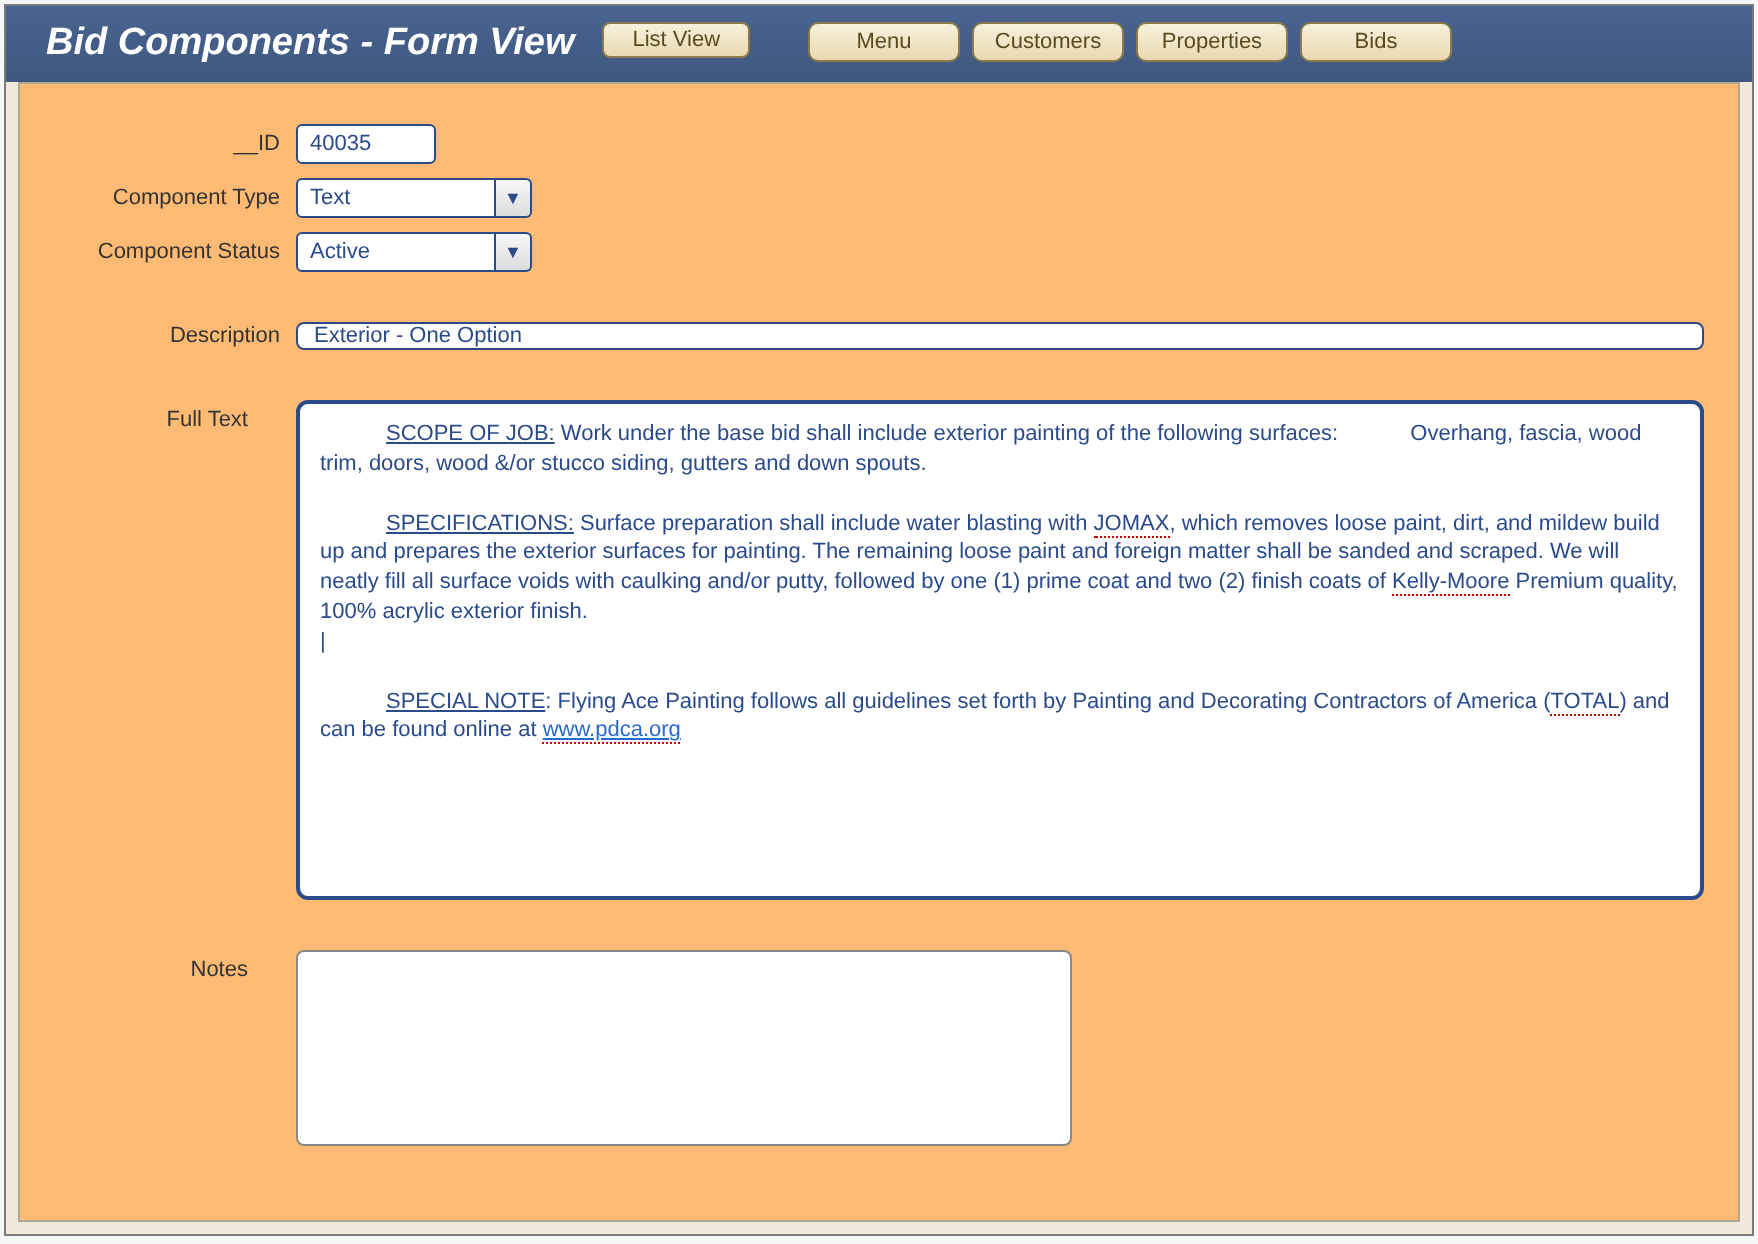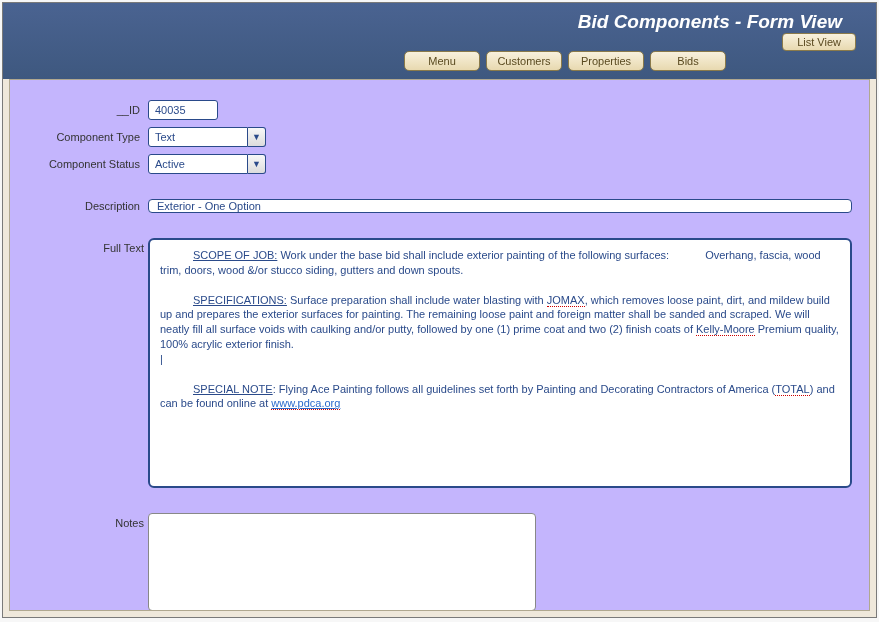--- a/index.html
+++ b/index.html
@@ -15,22 +15,21 @@
     height: 616px;
     border: 1px solid #7a7a7a;
     background: #efe8db;
     display: flex;
     flex-direction: column;
   }
   .header {
     background: linear-gradient(#4a6391, #3e587f);
     padding: 8px 20px 8px 20px;
     display: flex;
-    align-items: flex-end;
-    flex-direction: column;
+    align-items: flex-start;
   }
   .header-title {
     color: #ffffff;
     font-size: 19px;
     font-weight: bold;
     font-style: italic;
     margin-right: 14px;
   }
   .btn-small {
     background: linear-gradient(#f8f1dd, #e8d9b0);
@@ -55,21 +54,21 @@
     font-family: inherit;
     margin-left: 6px;
   }
   .nav-buttons {
     display: flex;
     margin-left: auto;
     margin-right: 130px;
   }
   .content {
     flex: 1;
-    background: #c4b5fd;
+    background: #fdba74;
     padding: 20px 10px 10px 10px;
     position: relative;
     border: 1px solid #b0a890;
     margin: 6px;
     margin-top: 0;
     overflow: hidden;
   }
   .form-row {
     display: flex;
     align-items: center;
@@ -78,21 +77,21 @@
   .form-label {
     width: 128px;
     text-align: right;
     padding-right: 8px;
     color: #333;
     font-size: 11px;
   }
   .form-label-top {
     width: 128px;
     text-align: right;
-    padding-right: 4px;
+    padding-right: 24px;
     color: #333;
     font-size: 11px;
     padding-top: 4px;
   }
   .form-row-top {
     display: flex;
     align-items: flex-start;
     margin-bottom: 7px;
   }
   .text-input {

